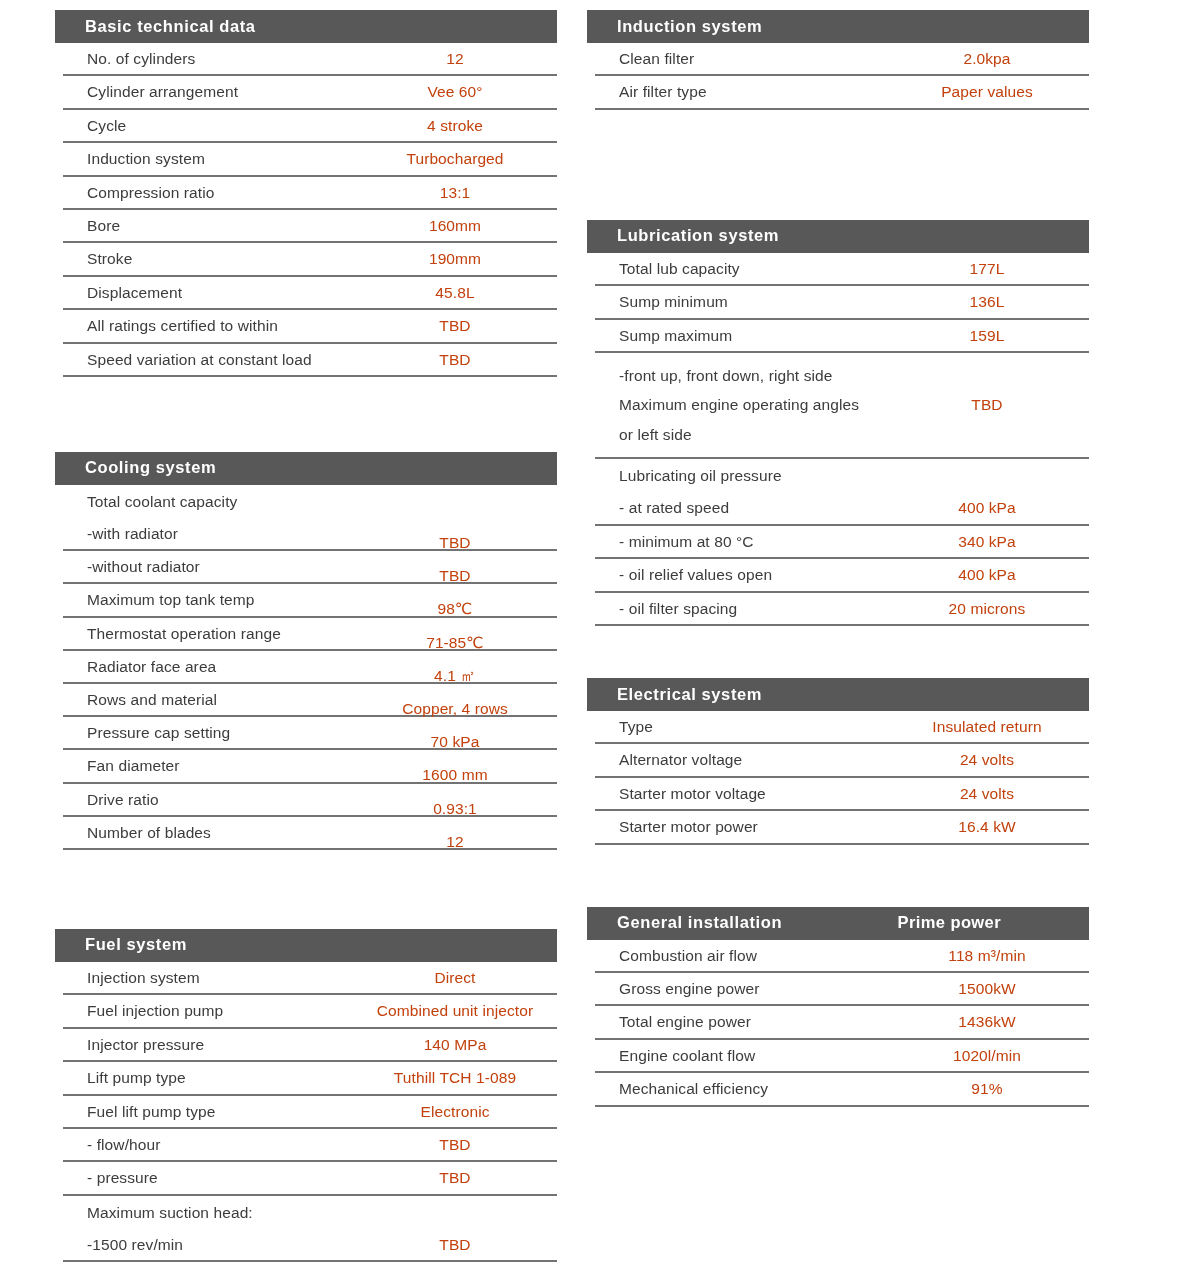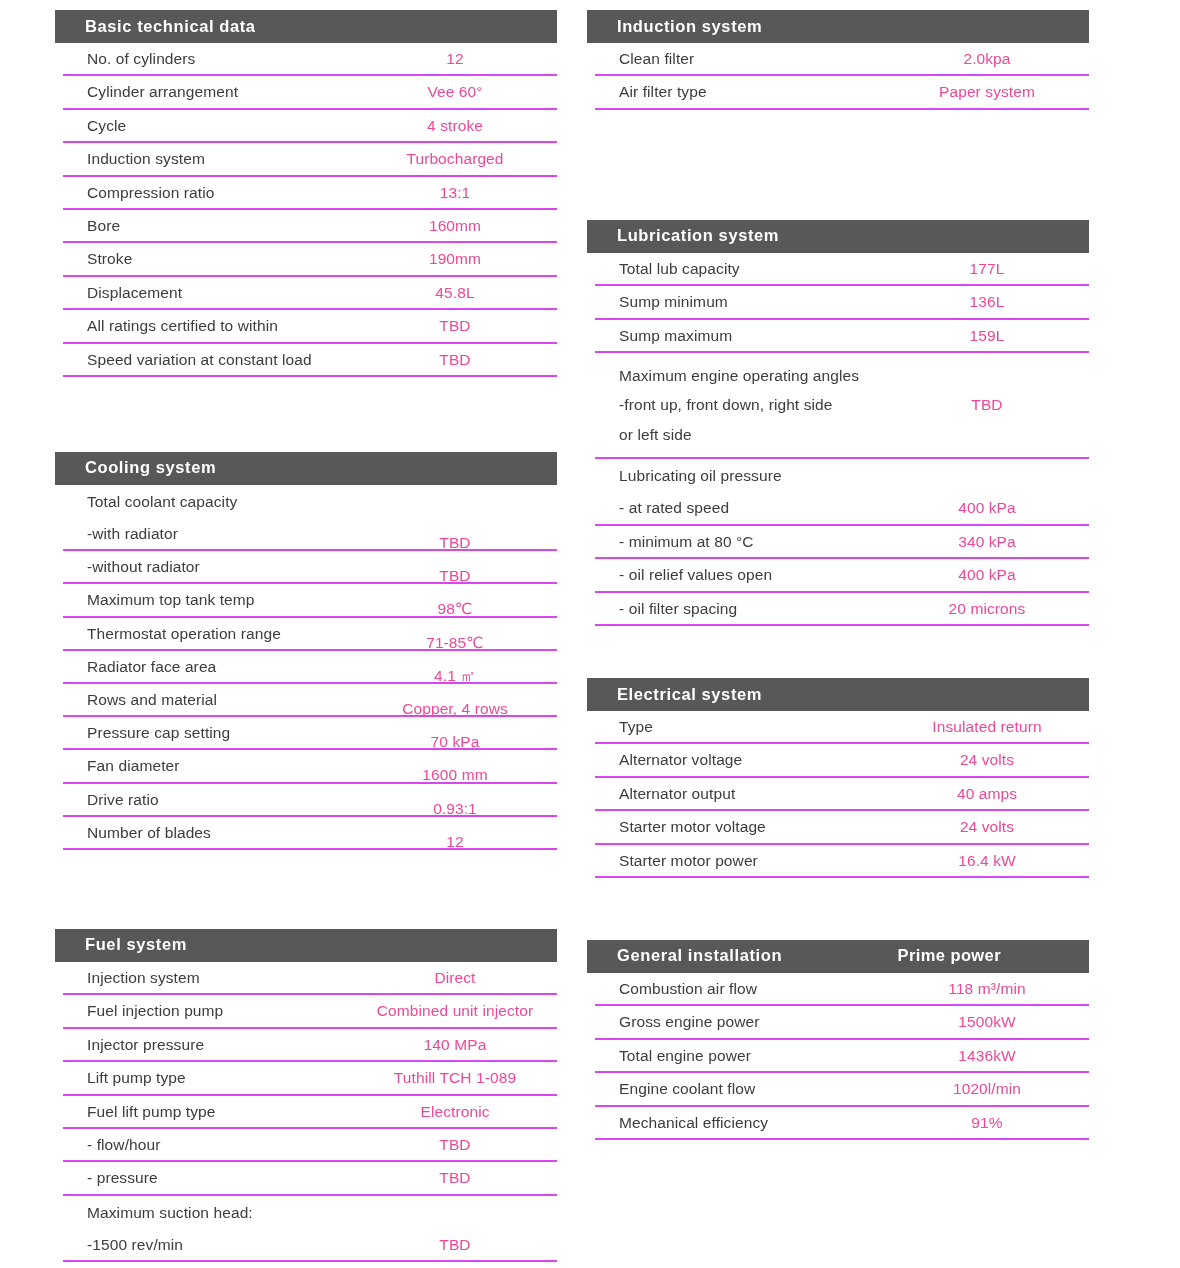--- a/index.html
+++ b/index.html
@@ -53,21 +53,21 @@
 
   .rows {
     padding-left: 8px;
     box-sizing: border-box;
   }
 
   .spec-row {
     position: relative;
     display: flex;
     align-items: center;
-    border-bottom: 2px solid #d946ef;
+    border-bottom: 2px solid #737373;
     min-height: 33.4px;
     box-sizing: border-box;
   }
   
   .spec-row.no-rule {
     border-bottom: none;
     min-height: 33.4px;
   }
 
   .spec-label {
@@ -78,21 +78,21 @@
     font-size: 15.5px;
     line-height: 1.25;
     color: #3c3c3c;
     letter-spacing: 0.1px;
   }
   .spec-value {
     flex: 1 1 auto;
     text-align: center;
     font-size: 15.5px;
     line-height: 1.25;
-    color: #ec4899;
+    color: #c2410c;
     padding-right: 6px;
     letter-spacing: 0.1px;
   }
 
   
   .spec-row.multiline { min-height: 0; }
   .spec-row.multiline .spec-label {
     padding-top: 8px;
     padding-bottom: 8px;
   }
@@ -264,21 +264,21 @@
       <div class="table-header">
         <span>Induction   system</span>
       </div>
       <div class="rows">
         <div class="spec-row">
           <div class="spec-label">Clean filter</div>
           <div class="spec-value">2.0kpa</div>
         </div>
         <div class="spec-row">
           <div class="spec-label">Air filter type</div>
-          <div class="spec-value">Paper system</div>
+          <div class="spec-value">Paper values</div>
         </div>
       </div>
     </div>
 
     <div class="spec-table" style="margin-top:110px;">
       <div class="table-header">
         <span>Lubrication   system</span>
       </div>
       <div class="rows">
         <div class="spec-row">
@@ -289,22 +289,22 @@
           <div class="spec-label">Sump minimum</div>
           <div class="spec-value">136L</div>
         </div>
         <div class="spec-row">
           <div class="spec-label">Sump maximum</div>
           <div class="spec-value">159L</div>
         </div>
 
         <div class="spec-row multiline">
           <div class="spec-label">
+            <span class="line">-front up, front down, right side</span>
             <span class="line">Maximum engine operating angles</span>
-            <span class="line">-front up, front down, right side</span>
             <span class="line">or left side</span>
           </div>
           <div class="spec-value">TBD</div>
         </div>
         <div class="spec-row no-rule">
           <div class="spec-label">Lubricating oil pressure</div>
           <div class="spec-value"></div>
         </div>
         <div class="spec-row">
           <div class="spec-label">- at rated speed</div>
@@ -332,24 +332,20 @@
       <div class="rows">
         <div class="spec-row">
           <div class="spec-label">Type</div>
           <div class="spec-value">Insulated return</div>
         </div>
         <div class="spec-row">
           <div class="spec-label">Alternator voltage</div>
           <div class="spec-value">24 volts</div>
         </div>
         <div class="spec-row">
-          <div class="spec-label">Alternator output</div>
-          <div class="spec-value">40 amps</div>
-        </div>
-        <div class="spec-row">
           <div class="spec-label">Starter motor voltage</div>
           <div class="spec-value">24 volts</div>
         </div>
         <div class="spec-row">
           <div class="spec-label">Starter motor power</div>
           <div class="spec-value">16.4 kW</div>
         </div>
       </div>
     </div>
 

